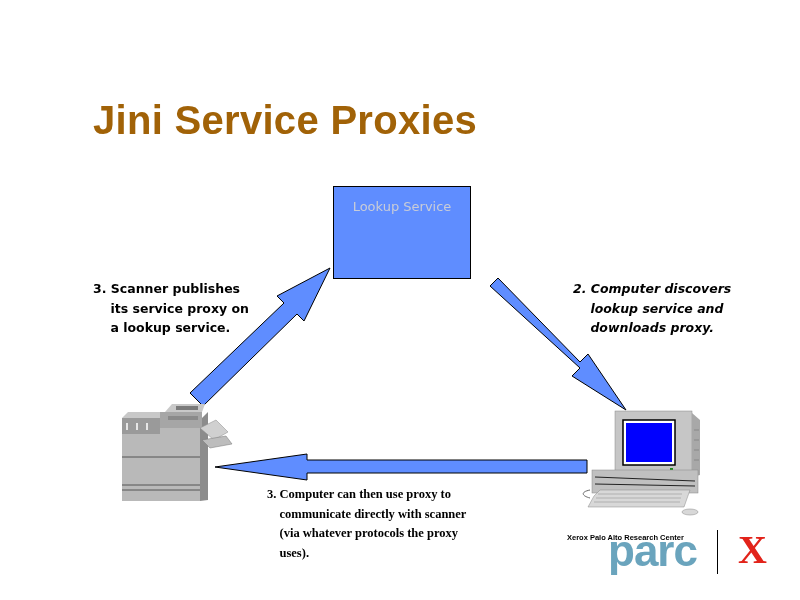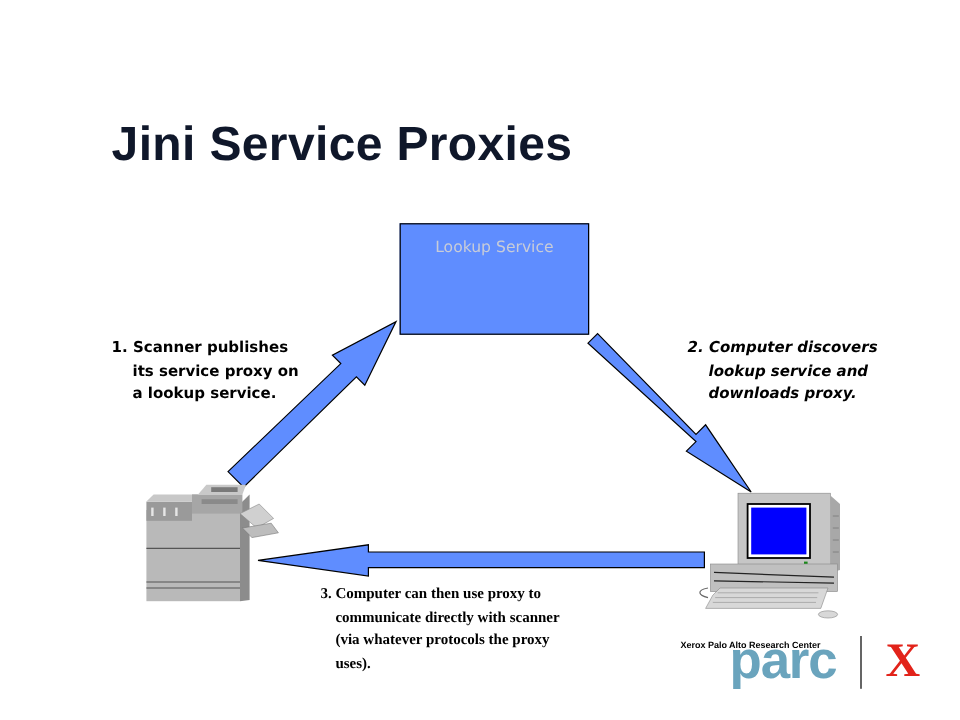--- a/index.html
+++ b/index.html
@@ -1,18 +1,18 @@
 <!DOCTYPE html>
 <html><head>
   <meta charset="utf-8">
   <style>
     html, body { margin: 0; padding: 0; }
     body { width: 800px; height: 600px; background: #ffffff; position: relative; overflow: hidden; font-family: "DejaVu Sans", sans-serif; }
-    .title { position: absolute; left: 93px; top: 98px; font-family: "Liberation Sans", sans-serif; font-weight: bold; font-size: 40px; color: #0f172a; letter-spacing: 0.3px; margin: 0; }
-    .lookup-box { position: absolute; left: 333px; top: 186px; width: 158px; height: 93px; background: #5f8dff; border: 1px solid #000; box-sizing: border-box; }
+    .title { position: absolute; left: 93px; top: 98px; font-family: "Liberation Sans", sans-serif; font-weight: bold; font-size: 40px; color: #a16207; letter-spacing: 0.3px; margin: 0; }
+    .lookup-box { position: absolute; left: 333px; top: 186px; width: 138px; height: 93px; background: #5f8dff; border: 1px solid #000; box-sizing: border-box; }
     .lookup-label { position: absolute; left: 0; right: 0; top: 12px; text-align: center; font-family: "DejaVu Sans", sans-serif; font-size: 13px; color: #c8ccd8; }
     .step { position: absolute; font-family: "DejaVu Sans", sans-serif; font-weight: bold; font-size: 12.5px; line-height: 19.5px; color: #000; white-space: pre; }
     .step1 { left: 93px; top: 279px; }
     .step2 { left: 573px; top: 279px; font-style: italic; }
     .step3 { left: 267px; top: 485px; font-family: Liberation Serif, serif; }
     svg.diagram { position: absolute; left: 0; top: 0; width: 800px; height: 600px; }
     .logo-sub { position: absolute; left: 567px; top: 533px; font-family: "Liberation Sans", sans-serif; font-weight: bold; font-size: 7.5px; color: #000; }
     .logo-parc { position: absolute; left: 608px; top: 526px; font-family: "Liberation Sans", sans-serif; font-weight: bold; font-size: 44px; line-height: 50px; color: #6aa4bd; letter-spacing: -1px; text-align: right; }
     .logo-divider { position: absolute; left: 717px; top: 530px; width: 1px; height: 44px; background: #000; }
     .logo-x { position: absolute; left: 738px; top: 528px; font-family: "Liberation Serif", serif; font-weight: bold; font-size: 40px; color: #e2231a; line-height: 44px; }
@@ -70,21 +70,21 @@
     </g>
     <path d="M590,498 C582,496 580,492 590,490" fill="none" stroke="#666" stroke-width="1"></path>
     <ellipse cx="690" cy="512" rx="8" ry="3" fill="#d8d8d8" stroke="#888" stroke-width="0.5"></ellipse>
   </g>
 </svg>
 
 <div class="lookup-box">
   <div class="lookup-label">Lookup Service</div>
 </div>
 
-<div class="step step1">1. Scanner publishes
+<div class="step step1">3. Scanner publishes
     its service proxy on
     a lookup service.</div>
 <div class="step step2">2. Computer discovers
     lookup service and
     downloads proxy.</div>
 <div class="step step3">3. Computer can then use proxy to
     communicate directly with scanner
     (via whatever protocols the proxy
     uses).</div>
 

